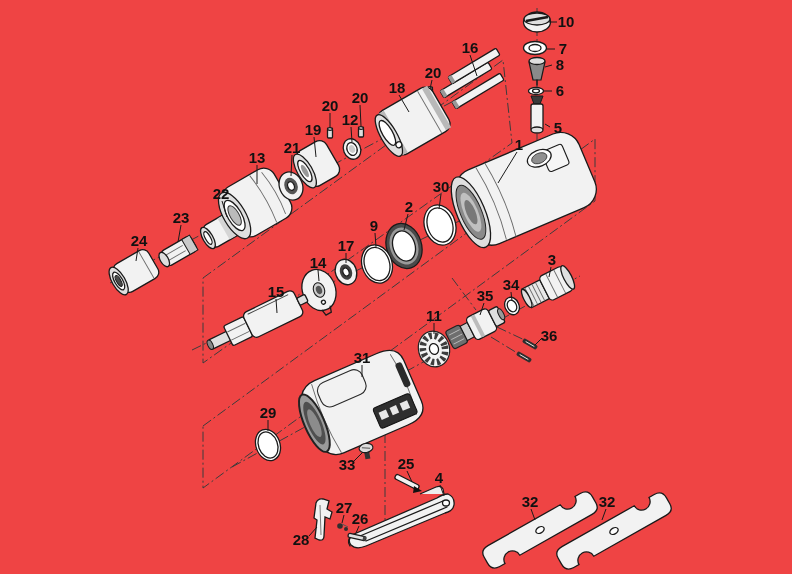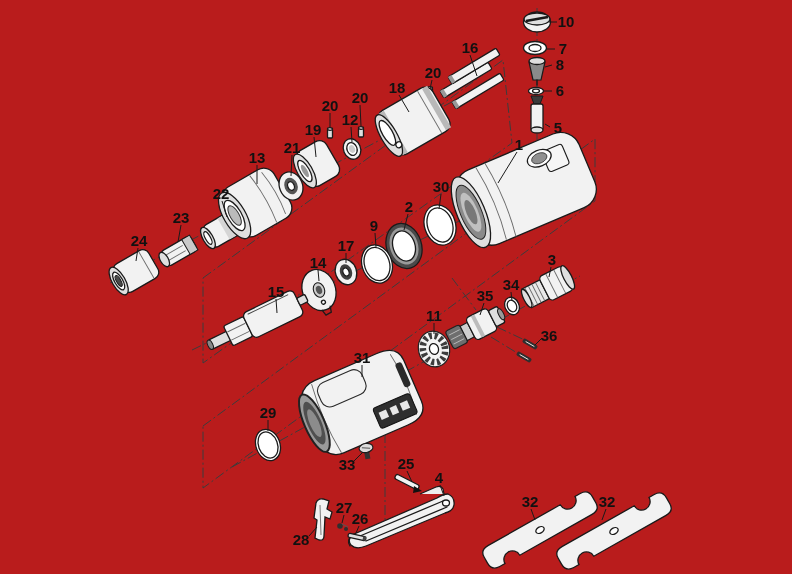--- a/index.html
+++ b/index.html
@@ -1,16 +1,16 @@
 <!DOCTYPE html>
 <html><head>
 <meta charset="utf-8">
 <style>
   html,body{margin:0;padding:0;background:#ffffff;}
-  .stage{position:relative;width:792px;height:574px;background:#b91c1c;overflow:hidden;
+  .stage{position:relative;width:792px;height:574px;background:#ef4444;overflow:hidden;
          font-family:"Liberation Sans",sans-serif;}
   svg{position:absolute;left:0;top:0;}
   .ln{fill:none;stroke:#1a1a1a;stroke-width:1.3;stroke-linecap:round;}
   .pt{fill:#f2f2f2;stroke:#1a1a1a;stroke-width:1.3;}
   .pt2{fill:#dfdfdf;stroke:#1a1a1a;stroke-width:1.3;}
   .wh{fill:#ffffff;stroke:#1a1a1a;stroke-width:1.3;}
   .dk{fill:#4a4a4a;stroke:#1a1a1a;stroke-width:1;}
   .cl{fill:none;stroke:#3c3c3c;stroke-width:1;stroke-dasharray:10 3 2 3;}
   .ldr{stroke:#1a1a1a;stroke-width:1;}
   .fct{stroke:#6b6b6b;stroke-width:0.9;fill:none;}

